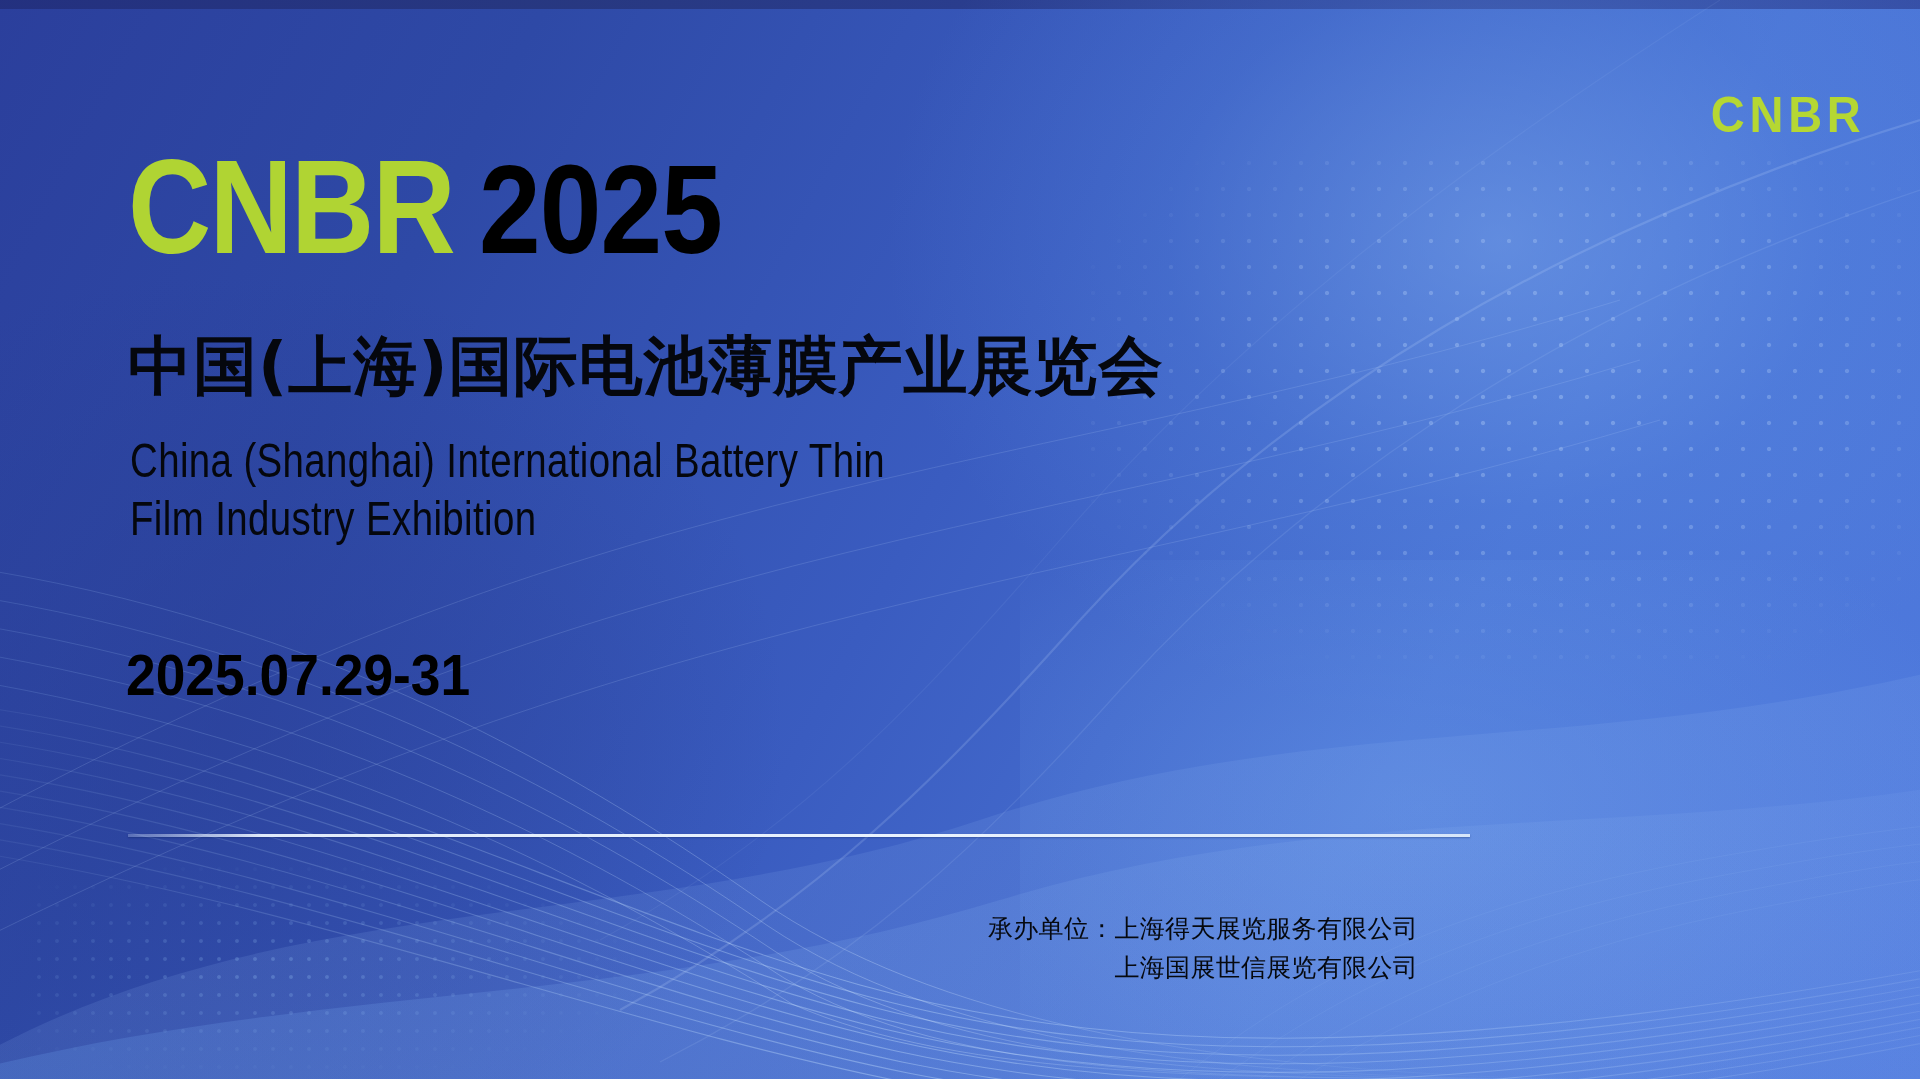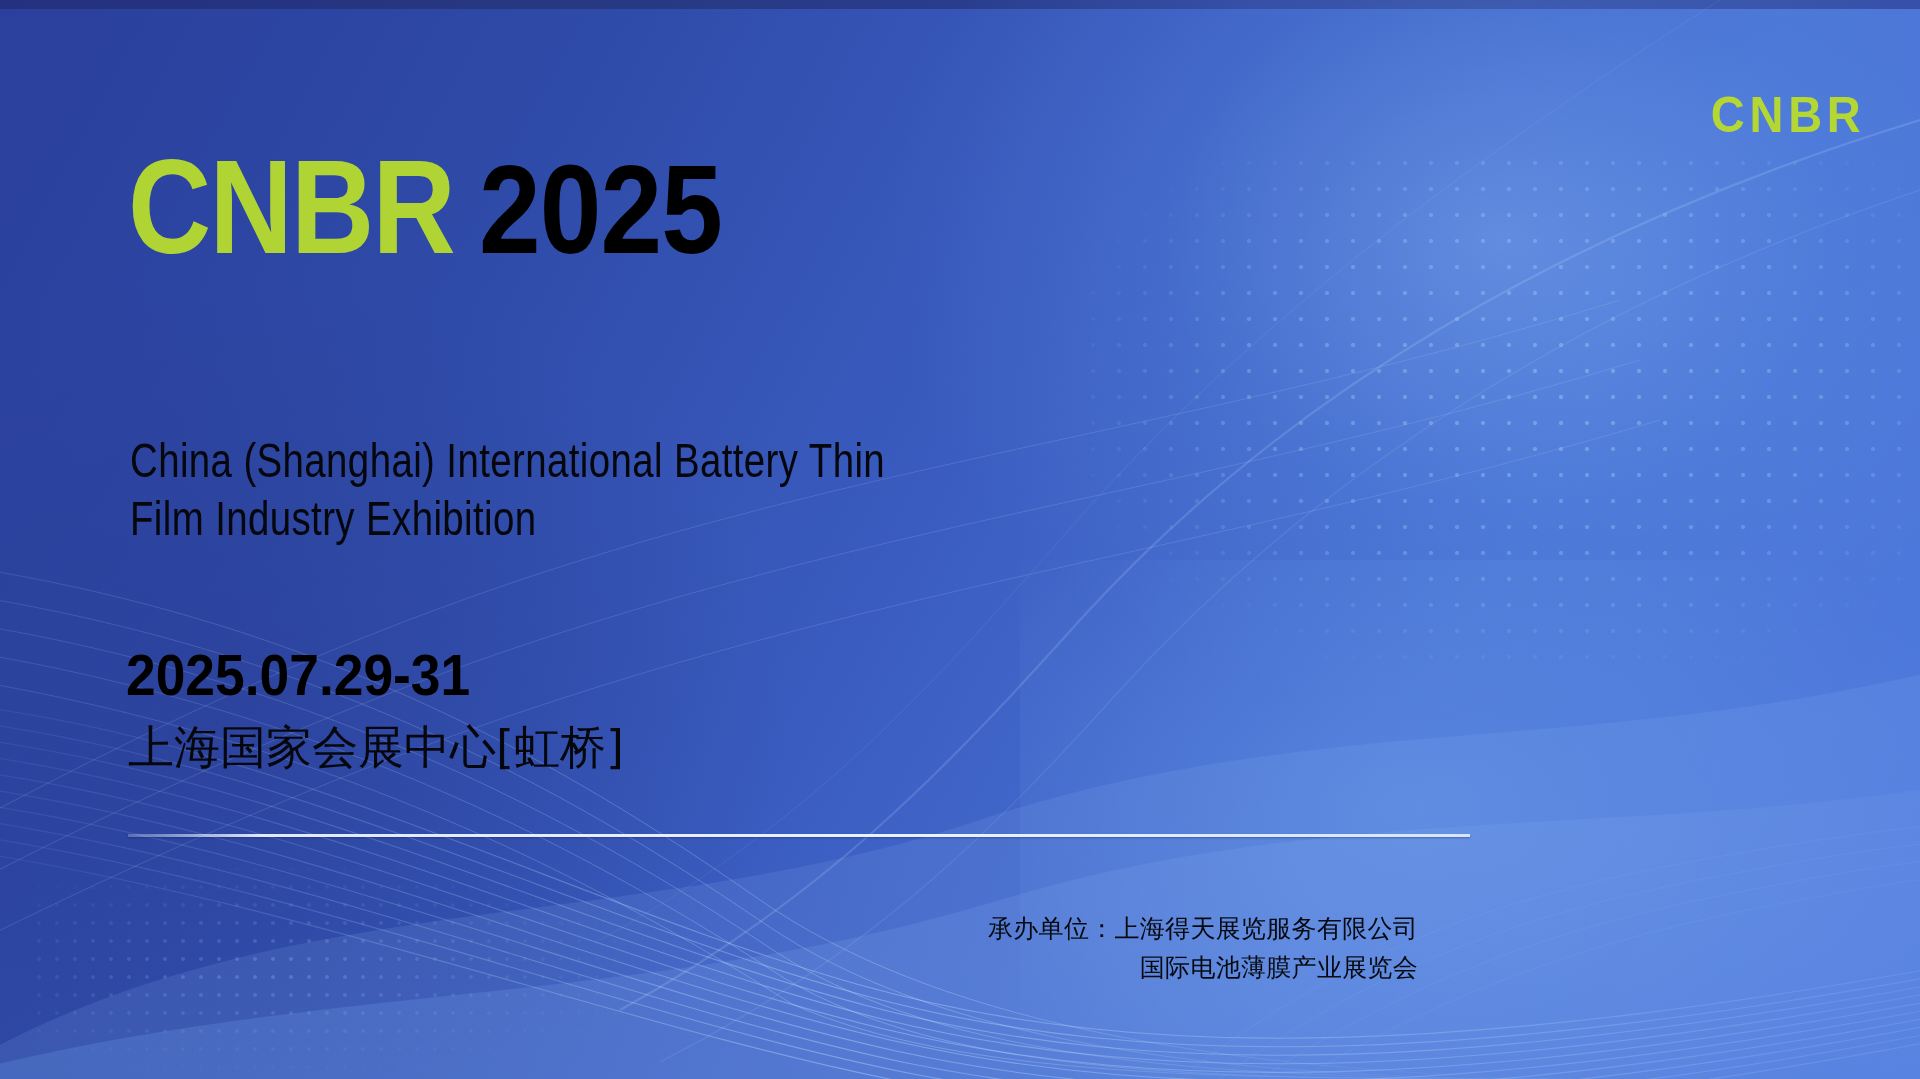--- a/index.html
+++ b/index.html
@@ -215,26 +215,26 @@
 
   <div class="content">
 
     <div class="corner-logo">CNBR</div>
 
     <div class="wordmark">
       <span class="wm-cnbr">CNBR</span>
       <span class="wm-year">2025</span>
     </div>
 
+    <div class="title-cn">中国(上海)国际电池薄膜产业展览会</div>
     <div class="title-en">China (Shanghai) International Battery Thin
 Film Industry Exhibition</div>
 
     <div class="date">2025.07.29-31</div>
-    <div class="venue">上海国家会展中心[虹桥]</div>
 
 
     <div class="divider"></div>
 
     <div class="org-right">承办单位：上海得天展览服务有限公司
-国际电池薄膜产业展览会</div>
+上海国展世信展览有限公司</div>
 
   </div>
 </div>
 
 </body></html>

